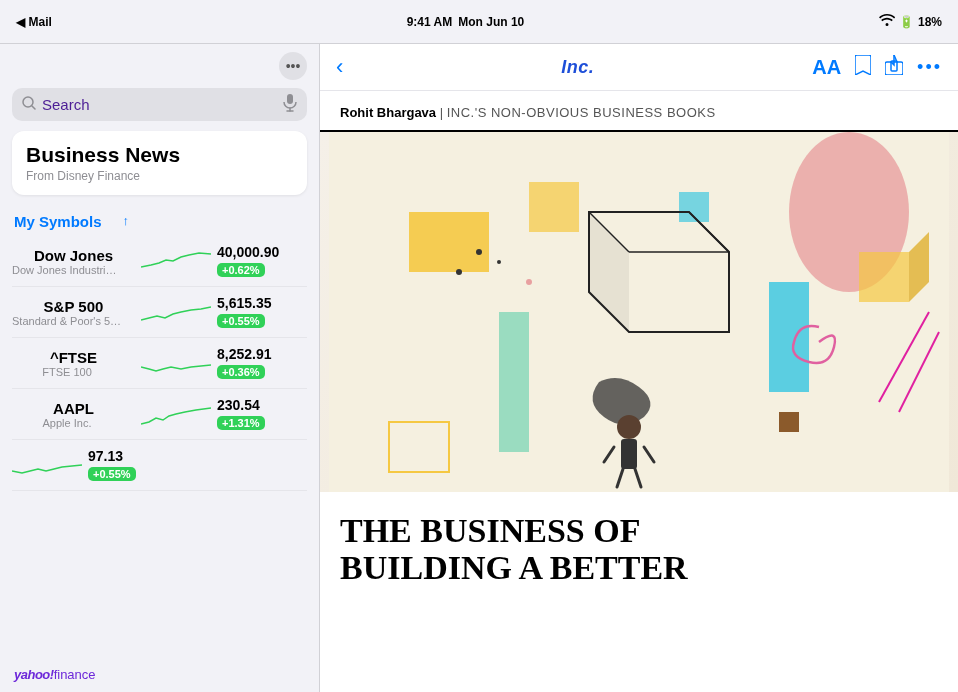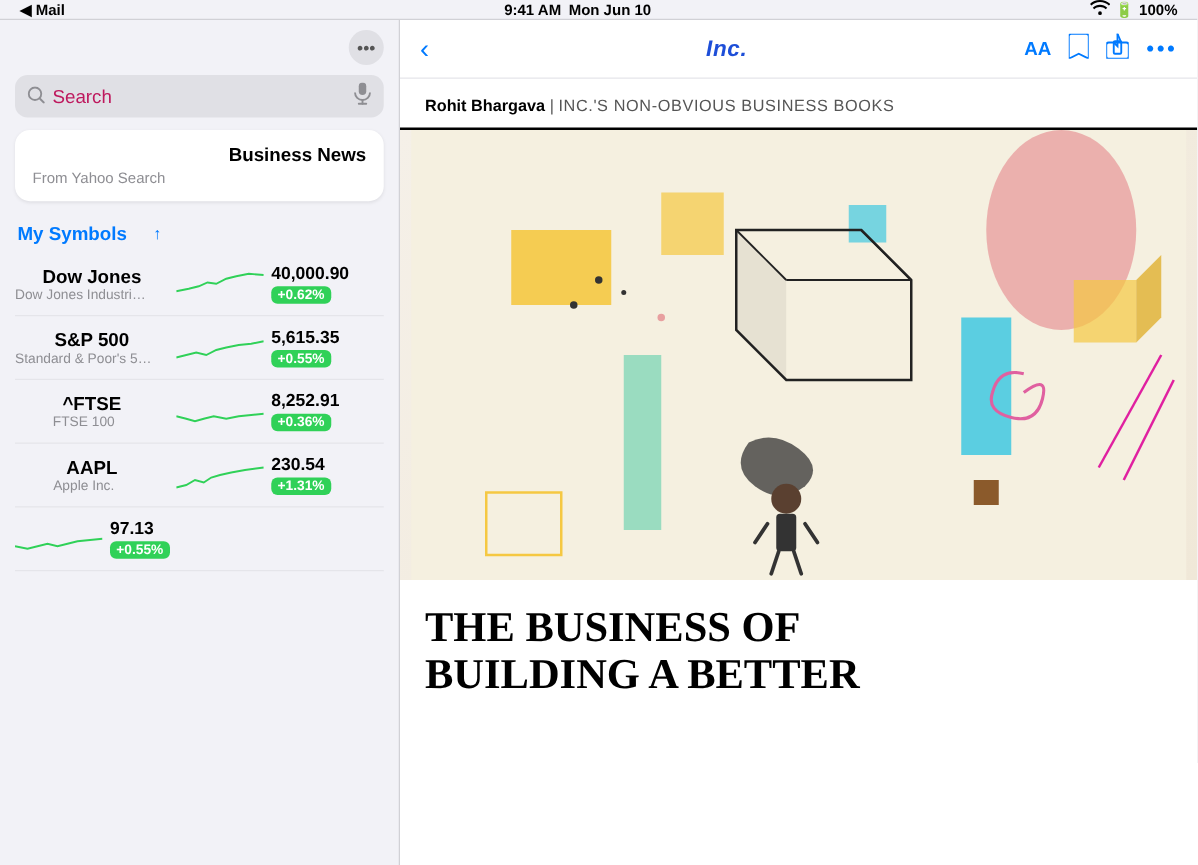--- a/index.html
+++ b/index.html
@@ -8,21 +8,21 @@
       height: 692px;
       overflow: hidden;
       font-family: -apple-system, 'SF Pro Text', 'Helvetica Neue', sans-serif;
       background: #e5e5ea;
       display: flex;
       flex-direction: column;
     }
 
     
     .status-bar {
-      height: 16px;
+      height: 44px;
       background: #f2f2f7;
       display: flex;
       align-items: center;
       justify-content: space-between;
       padding: 0 16px;
       font-size: 12px;
       font-weight: 600;
       color: #000;
       border-bottom: 1px solid #d1d1d6;
     }
@@ -75,37 +75,36 @@
       border-radius: 10px;
       display: flex;
       align-items: center;
       padding: 6px 10px;
       gap: 6px;
     }
     .search-icon-svg { color: #8e8e93; font-size: 14px; }
     .search-input-text {
       flex: 1;
       font-size: 15px;
-      color: #be185d;
+      color: #4c1d95;
     }
     .mic-icon { color: #8e8e93; font-size: 15px; }
 
     
     .business-news-card {
       margin: 0 12px 14px;
       background: #fff;
       border-radius: 12px;
       padding: 12px 14px;
       box-shadow: 0 1px 3px rgba(0,0,0,0.08);
     }
     .business-news-title {
-      font-size: 15px;
+      font-size: 21px;
       font-weight: 700;
       color: #000;
-      text-align: right;
     }
     .business-news-sub {
       font-size: 12px;
       color: #8e8e93;
       margin-top: 2px;
     }
 
     
     .my-symbols-header {
       display: flex;
@@ -283,21 +282,21 @@
     <span>9:41 AM</span>
     <span>Mon Jun 10</span>
   </div>
   <div class="status-bar-right">
     <span>
       <svg width="16" height="12" viewBox="0 0 16 12">
           <path d="M8 9a1.5 1.5 0 110 3 1.5 1.5 0 010-3zm0-3.5C9.8 5.5 11.4 6.2 12.6 7.3l1.2-1.2C12.2 4.7 10.2 3.8 8 3.8S3.8 4.7 2.2 6.1l1.2 1.2C4.6 6.2 6.2 5.5 8 5.5zm0-4c2.8 0 5.3 1.1 7.1 2.9l1.2-1.2C14.2 1.3 11.3 0 8 0S1.8 1.3 0 3.2l1.2 1.2C3 2.6 5.3 1.5 8 1.5z" fill="#000"></path>
         </svg>
     </span>
     <span style="font-size:12px">🔋</span>
-    <span>100%</span>
+    <span>18%</span>
   </div>
 </div>
 
 <div class="main-content">
 
   <div class="stocks-panel">
 
     <div class="stocks-header">
       <button class="ellipsis-btn">
         <span>•••</span>
@@ -317,21 +316,21 @@
             <rect x="4" y="0" width="6" height="10" rx="3" fill="#8e8e93"></rect>
             <path d="M1 8a6 6 0 0012 0" fill="none" stroke="#8e8e93" stroke-width="1.5"></path>
             <line x1="7" y1="14" x2="7" y2="17" stroke="#8e8e93" stroke-width="1.5" stroke-linecap="round"></line>
             <line x1="4" y1="17" x2="10" y2="17" stroke="#8e8e93" stroke-width="1.5" stroke-linecap="round"></line>
           </svg>
       </span>
     </div>
 
     <div class="business-news-card">
       <div class="business-news-title">Business News</div>
-      <div class="business-news-sub">From Yahoo Search</div>
+      <div class="business-news-sub">From Disney Finance</div>
     </div>
 
     <div class="my-symbols-header">
       <span class="my-symbols-label">My Symbols</span>
       <span class="sort-icon">↑</span>
     </div>
 
     <div class="stock-list">
 
       <div class="stock-row">
@@ -396,34 +395,37 @@
           <polyline points="0,22 10,24 18,22 26,20 34,22 42,20 50,18 60,17 70,16" fill="none" stroke="#30d158" stroke-width="1.5"></polyline>
         </svg>
         <div class="stock-right">
           <div class="stock-price">97.13</div>
           <span class="stock-change">+0.55%</span>
         </div>
       </div>
 
     </div>
 
+    <div class="yahoo-footer">
+      <span style="font-style: italic; color: #6d28d9; font-weight:900; letter-spacing:-0.5px;">yahoo!</span><span style="color:#6d28d9; font-weight:400;">finance</span>
+    </div>
 
   </div>
 
   <div class="article-panel">
 
     <div class="article-topbar">
       <div class="topbar-left">
         <span class="topbar-icon" style="font-size:22px; font-weight:300;">‹</span>
       </div>
       <div>
         <span class="topbar-title">Inc.</span>
       </div>
       <div class="topbar-right">
-        <span class="topbar-icon" style="font-size:15px; font-weight:600; color:#007aff;">AA</span>
+        <span class="topbar-icon" style="font-size:20px; font-weight:600; color:#007aff;">AA</span>
         <span class="topbar-icon">
           <svg width="16" height="20" viewBox="0 0 16 20">
               <path d="M2 0h12a2 2 0 012 2v18l-8-4-8 4V2a2 2 0 012-2z" fill="none" stroke="#007aff" stroke-width="1.5"></path>
             </svg>
         </span>
         <span class="topbar-icon">
           <svg width="18" height="20" viewBox="0 0 18 20">
               <rect x="6" y="6" width="6" height="10" rx="1" fill="none" stroke="#007aff" stroke-width="1.5"></rect>
               <polyline points="9,0 9,10 6,7" fill="none" stroke="#007aff" stroke-width="1.5" stroke-linecap="round"></polyline>
               <polyline points="9,0 12,7" fill="none" stroke="#007aff" stroke-width="1.5" stroke-linecap="round"></polyline>

